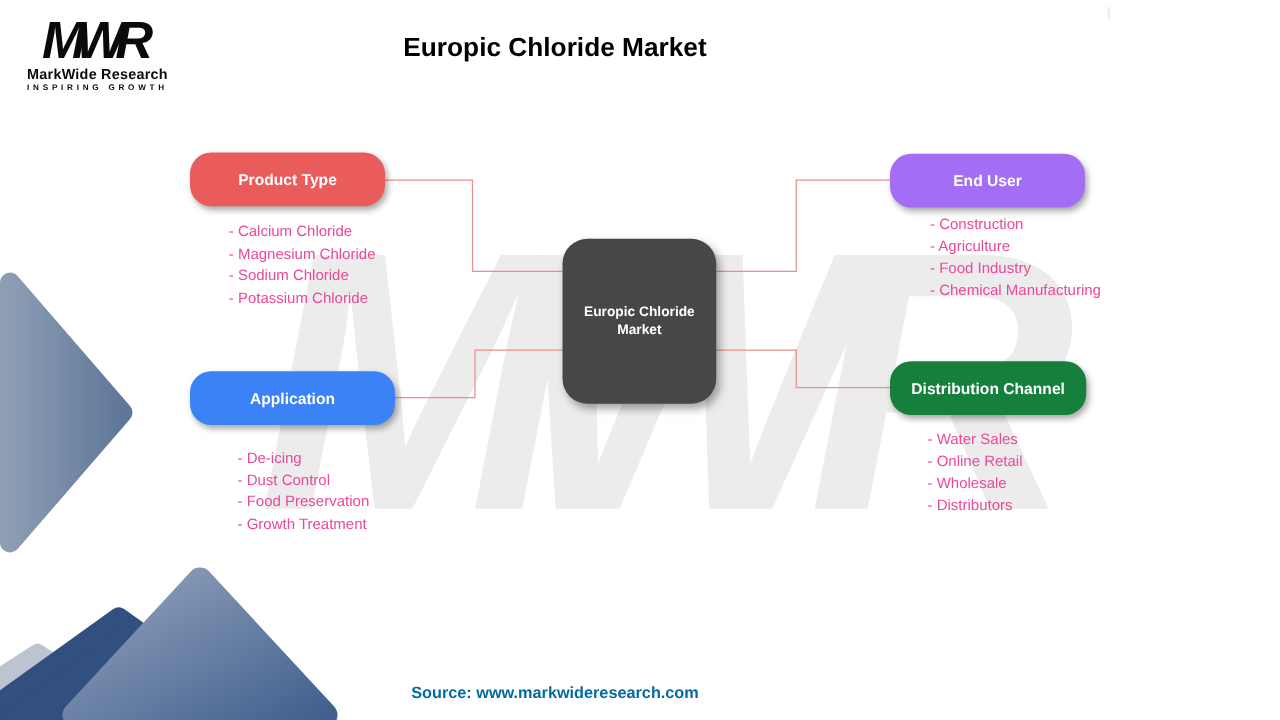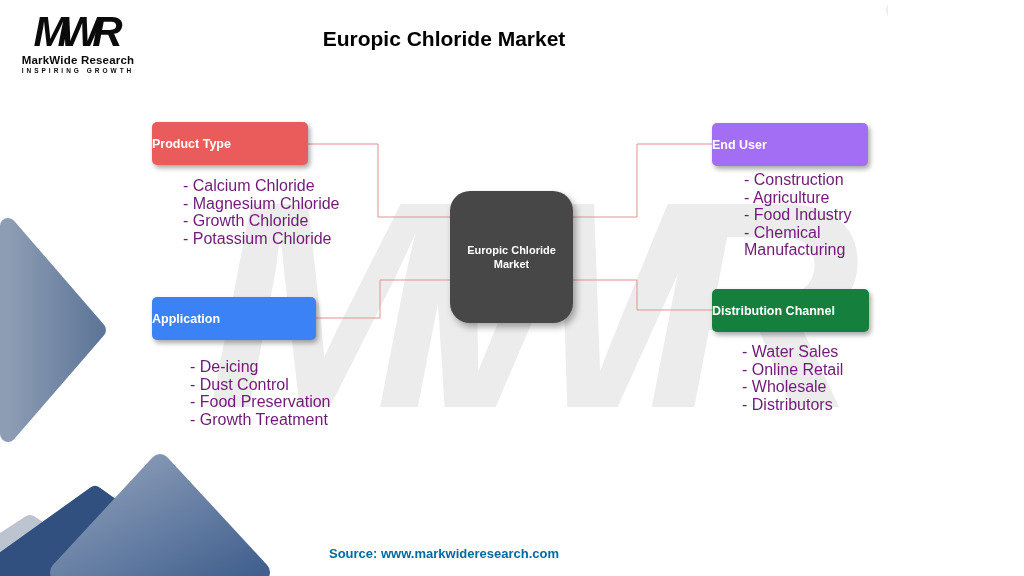--- a/index.html
+++ b/index.html
@@ -25,32 +25,32 @@
   .logo { position:absolute; left:20px; top:10px; width:116px; text-align:center; color:#0a0a0a; }
   .logo-mark {
     font-size:42px; line-height:44px; font-weight:bold; font-style:italic;
     letter-spacing:-8px; padding-right:8px;
   }
   .logo-name { font-size:11.5px; font-weight:bold; letter-spacing:0.2px; }
   .logo-tagline { font-size:6.5px; font-weight:bold; letter-spacing:3px; text-transform:uppercase; margin-top:1px; }
 
   
   .seg-box {
-    position:absolute; height:43px; border-radius:5px; color:#fff;
+    position:absolute; height:43px; border-radius:17px; color:#fff;
     font-weight:bold; font-size:12.5px; display:flex; align-items:center;
-    box-shadow:2px 3px 5px rgba(0,0,0,0.35);
+    justify-content:center; box-shadow:2px 3px 5px rgba(0,0,0,0.35);
     text-align:center;
   }
   #box-product      { left:152px; top:122px; width:156px; }
   #box-enduser      { left:712px; top:123px; width:156px; }
   #box-application  { left:152px; top:297px; width:164px; }
   #box-distribution { left:712px; top:289px; width:157px; }
 
   
-  .seg-list { position:absolute; font-size:16px; line-height:17.5px; color:#701a75; }
+  .seg-list { position:absolute; font-size:12px; line-height:17.5px; color:#ec4899; }
   #list-product      { left:183px; top:177px; }
   #list-enduser      { left:744px; top:171px; }
   #list-application  { left:190px; top:358px; }
   #list-distribution { left:742px; top:343px; }
 
   
   .center-node {
     position:absolute; left:450px; top:191px; width:123px; height:132px;
     background:#474747; border-radius:20px; color:#fff;
     display:flex; align-items:center; justify-content:center; text-align:center;
@@ -113,21 +113,21 @@
   <div class="center-node" style="background: rgb(71, 71, 71);">
     <span>Europic Chloride Market</span>
   </div>
 
   <div class="seg-box" id="box-product" style="background: rgb(234, 91, 91);">
     <span>Product Type</span>
   </div>
   <div class="seg-list" id="list-product">
     <div>- Calcium Chloride</div>
     <div>- Magnesium Chloride</div>
-    <div>- Growth Chloride</div>
+    <div>- Sodium Chloride</div>
     <div>- Potassium Chloride</div>
   </div>
 
   <div class="seg-box" id="box-enduser" style="background: rgb(163, 110, 244);">
     <span>End User</span>
   </div>
   <div class="seg-list" id="list-enduser">
     <div>- Construction</div>
     <div>- Agriculture</div>
     <div>- Food Industry</div>

